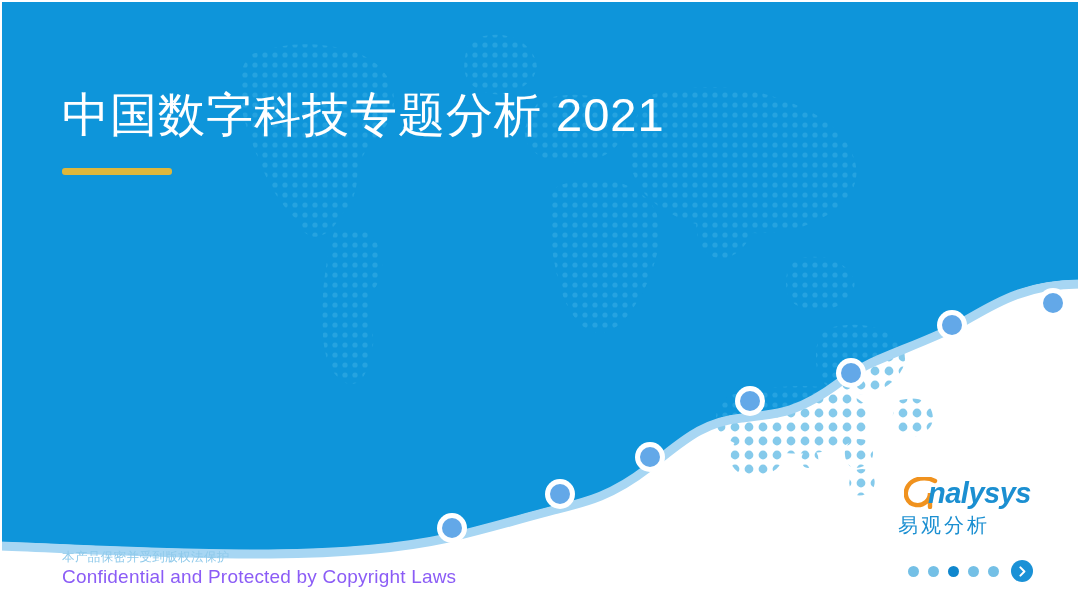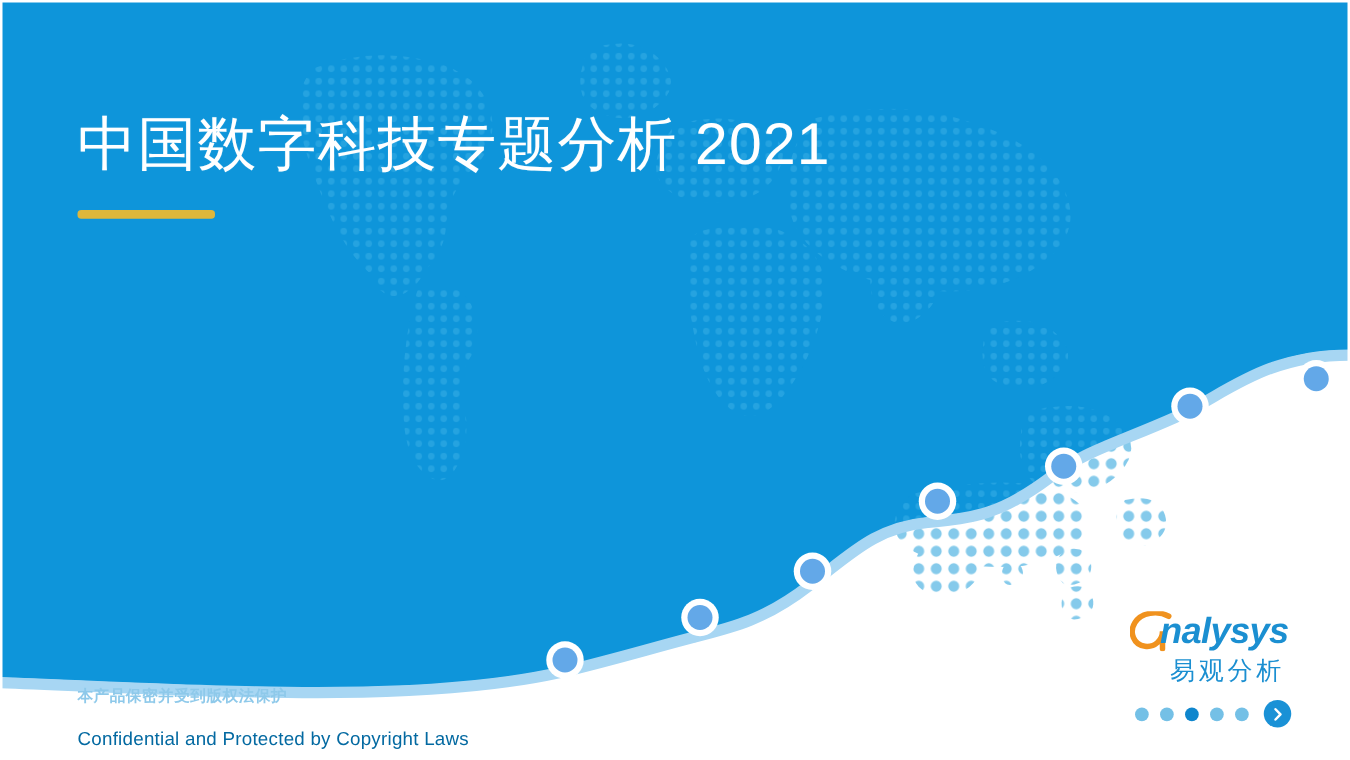--- a/index.html
+++ b/index.html
@@ -57,44 +57,44 @@
 
   
   #footer {
     position: absolute;
     left: 62px;
     top: 548px;
     z-index: 6;
   }
   #footer-cn {
     font-size: 12.5px;
-    font-weight: 700;
+    font-weight: 400;
     color: #8ec9ea;
     letter-spacing: 0.4px;
     line-height: 18px;
     white-space: nowrap;
   }
   #footer-en {
-    margin-top: 16px;
-    font-size: 15px;
-    font-weight: 400;
-    color: #0369a1;
+    margin-top: 1px;
+    font-size: 19px;
+    font-weight: 400;
+    color: #8b5cf6;
     letter-spacing: 0.2px;
     line-height: 19px;
     white-space: nowrap;
   }
 
   
   #logo {
     position: absolute;
     left: 898px;
-    top: 488px;
+    top: 476px;
     z-index: 6;
     width: 130px;
-    text-align: right;
+    text-align: left;
   }
   #logo-wordmark {
     position: relative;
     height: 34px;
   }
   #logo-word-text {
     position: absolute;
     left: 30px;
     top: 0;
     font-size: 29px;

